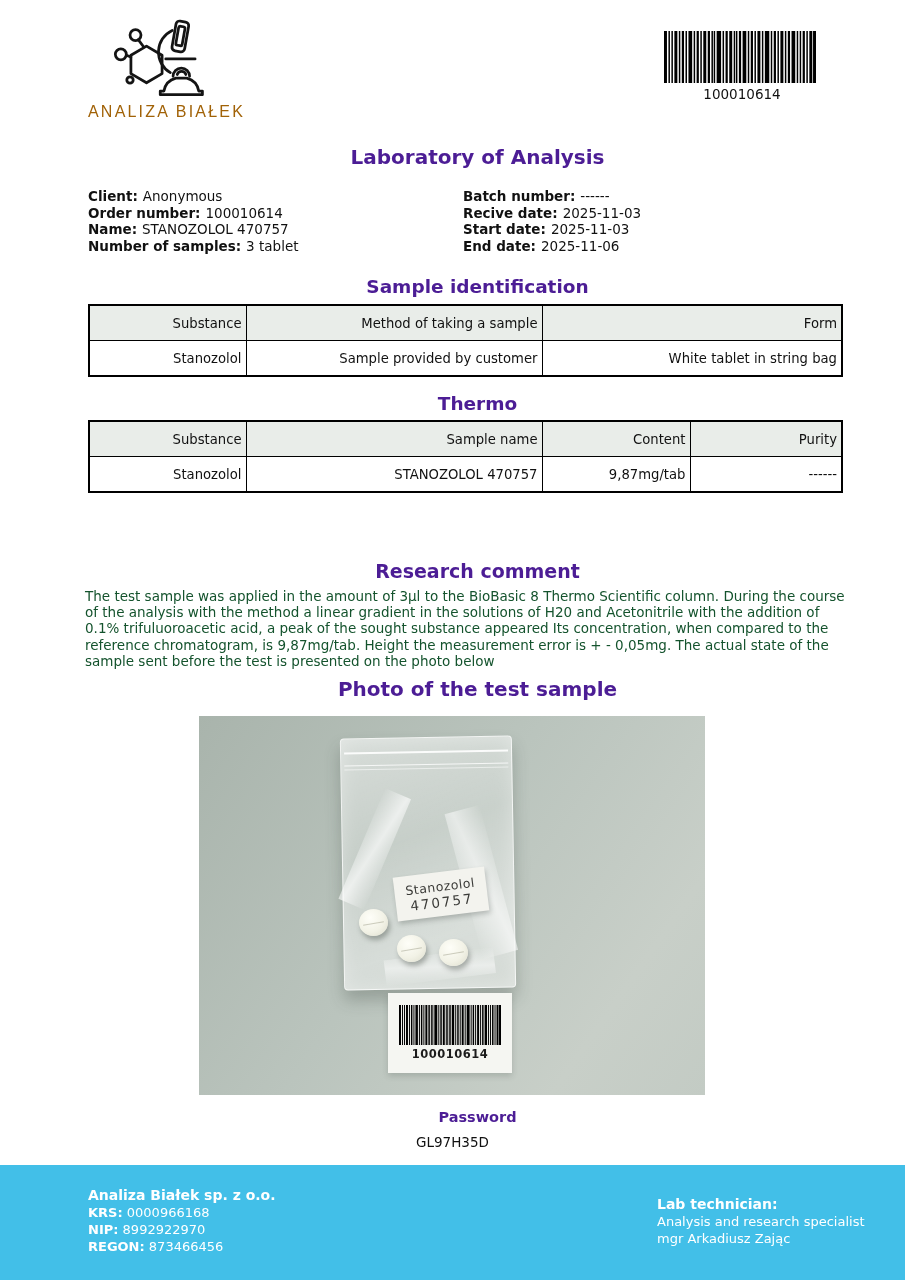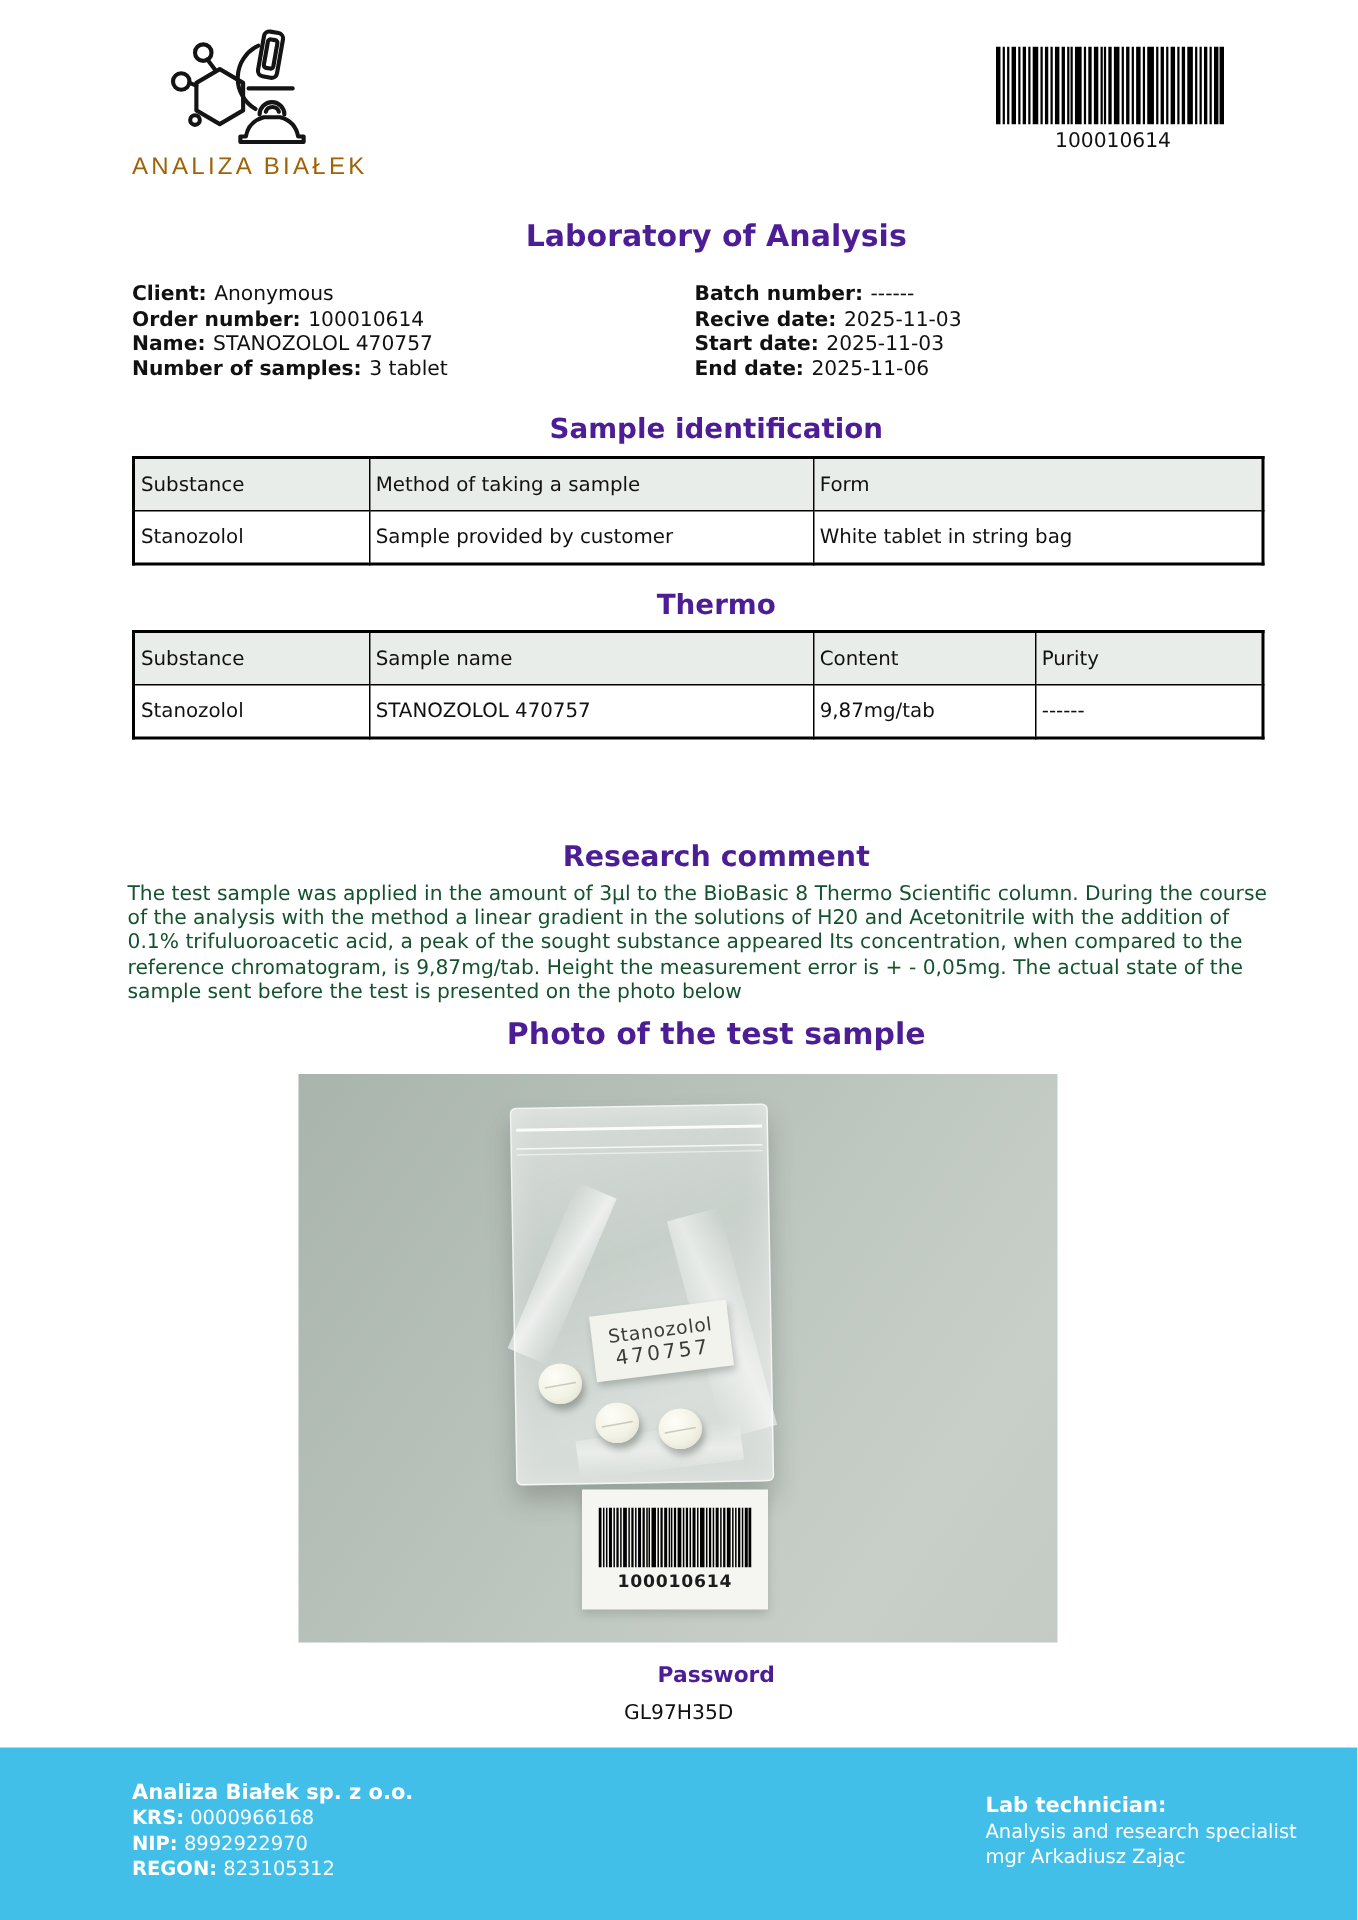--- a/index.html
+++ b/index.html
@@ -26,21 +26,21 @@
   .h-photo{top:677px;font-size:20px;}
 
   
   .info-col{top:188px;font-size:13.5px;line-height:16.5px;}
   .info-left{left:88px;}
   .info-right{left:463px;}
   .info-col .lbl{font-weight:bold;margin-right:5px;}
 
   
   table.lab{border-collapse:collapse;table-layout:fixed;width:753px;border:2px solid #000;}
-  table.lab td{border:1.5px solid #000;text-align:left;vertical-align:middle;font-size:13.2px;height:34px;padding:0 4px;overflow:hidden;}
+  table.lab td{border:1.5px solid #000;text-align:right;vertical-align:middle;font-size:13.2px;height:34px;padding:0 4px;overflow:hidden;}
   table.lab tr.head td{background:#e9ede9;}
   .table1{left:88px;top:304px;}
   .table2{left:88px;top:420px;}
 
   
   .comment{left:85px;top:588px;width:770px;font-size:13.5px;line-height:16.2px;color:#14532d;}
 
   
   .photo{left:199px;top:716px;width:506px;height:379px;background:linear-gradient(125deg,#a9b4ac 0%,#bac4bd 45%,#c8cfc8 80%,#c3cbc4 100%);overflow:hidden;}
   .bag{position:absolute;left:143px;top:21px;width:170px;height:250px;background:linear-gradient(160deg,rgba(255,255,255,0.50),rgba(255,255,255,0.22) 40%,rgba(255,255,255,0.42) 75%,rgba(255,255,255,0.30));border:1px solid rgba(255,255,255,0.75);border-radius:4px;box-shadow:0 10px 16px rgba(55,66,58,0.28),inset 0 0 18px rgba(255,255,255,0.35);transform:rotate(-1deg);}
@@ -278,20 +278,20 @@
 </div>
 
 <div class="abs center-h pw-label">Password</div>
 <div class="abs pw-value">GL97H35D</div>
 
 <div class="abs footer">
   <div class="fcol fc1">
     <div class="fhead">Analiza Białek sp. z o.o.</div>
     <div><span class="flbl">KRS:</span> <span>0000966168</span></div>
     <div><span class="flbl">NIP:</span> <span>8992922970</span></div>
-    <div><span class="flbl">REGON:</span> <span>823105312</span></div>
+    <div><span class="flbl">REGON:</span> <span>873466456</span></div>
   </div>
   <div class="fcol fc3">
     <div class="fhead">Lab technician:</div>
     <div>Analysis and research specialist</div>
     <div>mgr Arkadiusz Zając</div>
   </div>
 </div>
 
 </body></html>

